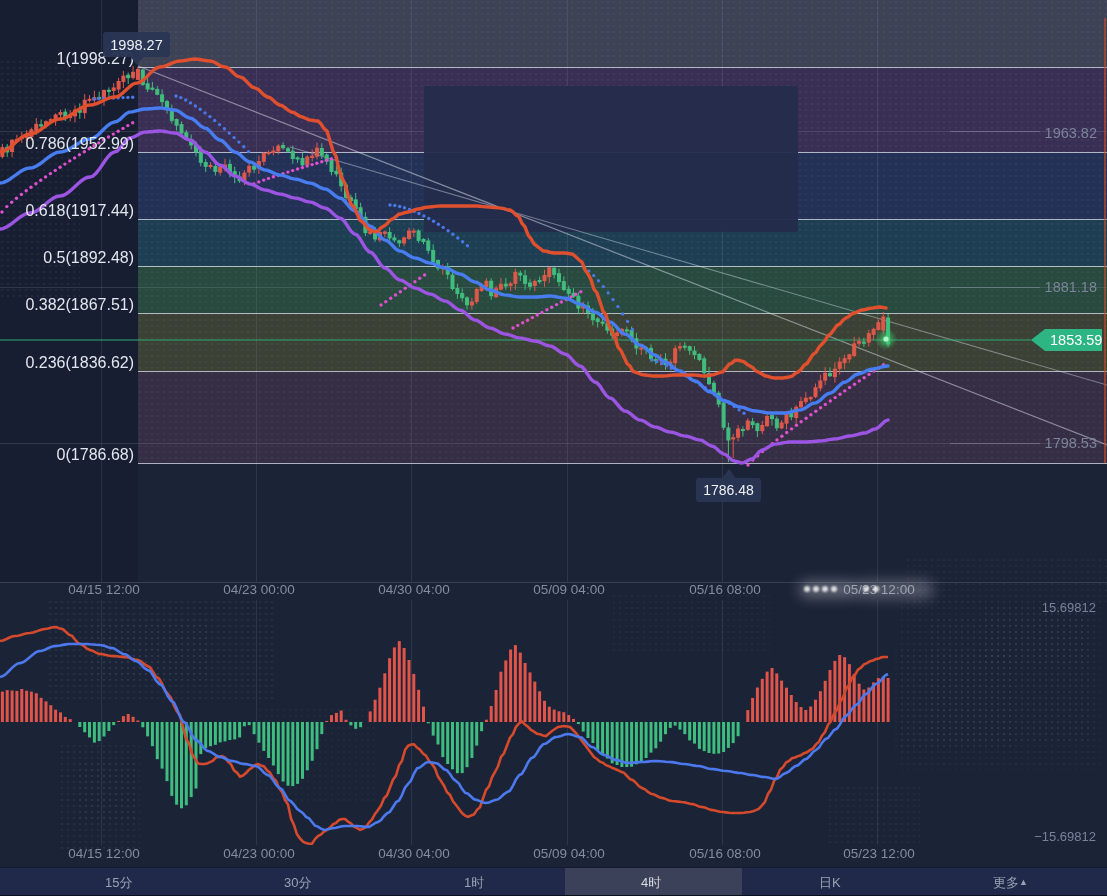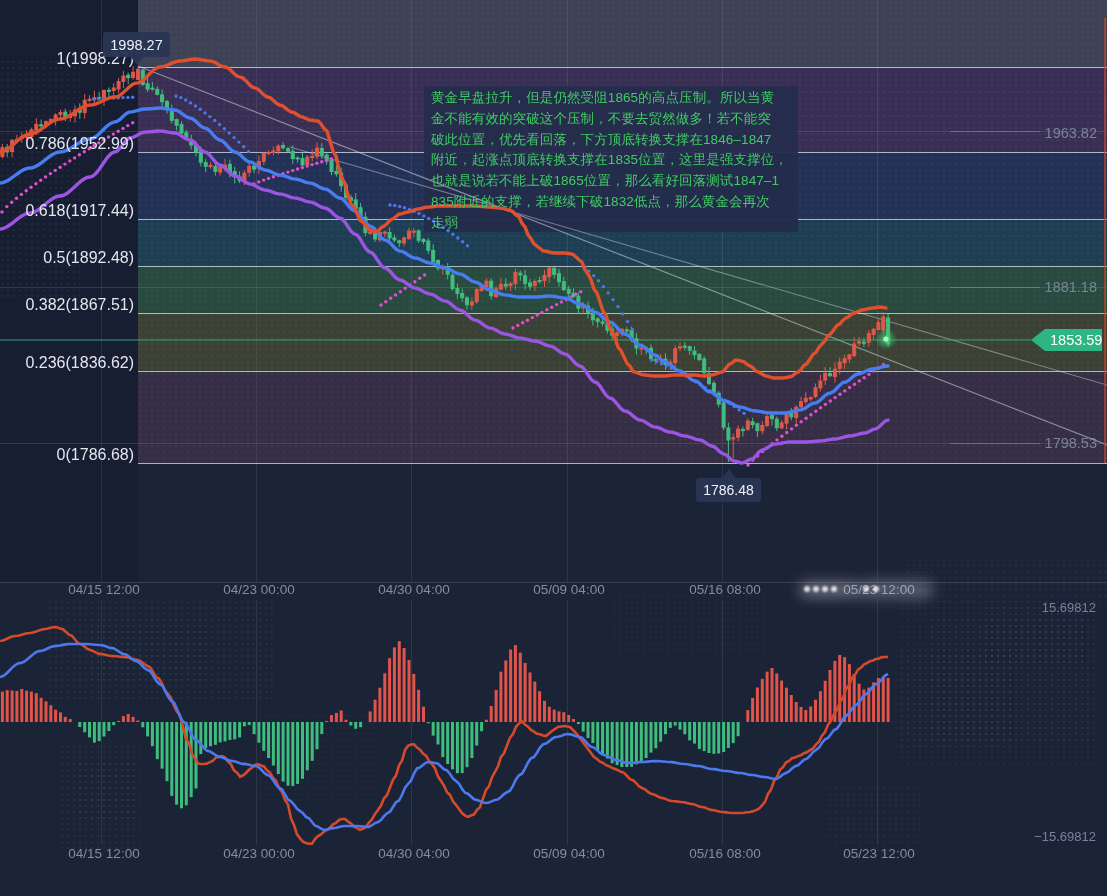--- a/index.html
+++ b/index.html
@@ -847,23 +847,31 @@
         <rect x="722.1" y="722.0" width="3" height="30.0"></rect>
         <rect x="726.9" y="722.0" width="3" height="25.9"></rect>
         <rect x="731.7" y="722.0" width="3" height="21.1"></rect>
         <rect x="736.6" y="722.0" width="3" height="14.2"></rect>
       </g>
       <path d="M0.0 641.0 L3.0 640.5 L6.0 639.2 L9.0 637.8 L12.0 636.5 L15.0 636.0 L18.0 635.7 L21.0 634.9 L24.0 634.1 L27.0 633.3 L30.0 633.0 L33.0 632.6 L36.0 631.6 L39.0 630.4 L42.0 629.4 L45.0 629.0 L48.0 628.6 L51.0 627.7 L54.0 627.1 L57.0 627.4 L60.0 628.6 L63.0 629.3 L66.0 632.0 L69.0 634.7 L72.0 635.9 L75.0 639.5 L78.0 643.1 L81.0 644.2 L84.0 646.1 L87.0 648.7 L90.0 650.0 L93.0 650.9 L96.0 652.6 L99.0 653.9 L102.0 654.1 L105.0 654.8 L108.0 655.5 L111.0 656.0 L114.0 656.1 L117.0 656.3 L120.0 656.7 L123.0 656.9 L126.0 657.1 L129.0 657.7 L132.0 658.7 L135.0 659.6 L138.0 660.0 L141.0 661.3 L144.0 663.9 L147.0 665.8 L150.0 667.2 L153.0 672.0 L156.0 676.8 L159.0 678.4 L162.0 683.6 L165.0 690.5 L168.0 694.0 L171.0 697.9 L174.0 705.7 L177.0 711.5 L180.0 715.1 L183.0 727.0 L186.0 738.9 L189.0 743.2 L192.0 753.9 L195.0 758.6 L198.0 763.4 L201.0 764.0 L204.0 764.0 L207.0 763.5 L210.0 762.1 L213.0 760.7 L216.0 757.4 L219.0 756.7 L222.0 756.1 L225.0 757.6 L228.0 761.6 L231.0 764.3 L234.0 770.3 L237.0 772.6 L240.0 776.6 L243.0 775.6 L246.0 773.0 L249.0 769.8 L252.0 767.7 L255.0 765.0 L258.0 764.1 L261.0 765.5 L264.0 766.4 L267.0 770.4 L270.0 772.6 L273.0 777.9 L276.0 780.8 L279.0 788.1 L282.0 791.9 L285.0 799.9 L288.0 804.6 L291.0 818.6 L294.0 825.0 L297.0 834.4 L300.0 838.4 L303.0 841.7 L306.0 843.1 L309.0 843.7 L312.0 843.6 L315.0 839.1 L318.0 836.0 L321.0 834.4 L324.0 831.6 L327.0 830.0 L330.0 827.6 L333.0 824.3 L336.0 823.0 L339.0 820.0 L342.0 819.0 L345.0 819.0 L348.0 821.6 L351.0 823.4 L354.0 826.7 L357.0 828.2 L360.0 829.8 L363.0 828.9 L366.0 827.0 L369.0 822.5 L372.0 819.4 L375.0 813.9 L378.0 810.0 L381.0 805.6 L384.0 798.2 L387.0 795.3 L390.0 787.5 L393.0 779.7 L396.0 775.6 L399.0 765.4 L402.0 760.8 L405.0 750.1 L408.0 745.9 L411.0 744.5 L414.0 744.4 L417.0 747.6 L420.0 749.6 L423.0 753.6 L426.0 755.6 L429.0 760.8 L432.0 764.0 L435.0 768.4 L438.0 776.6 L441.0 781.0 L444.0 785.7 L447.0 792.3 L450.0 794.9 L453.0 801.2 L456.0 805.0 L459.0 809.0 L462.0 813.0 L465.0 815.6 L468.0 816.9 L471.0 815.5 L474.0 814.5 L477.0 809.8 L480.0 807.2 L483.0 798.5 L486.0 789.8 L489.0 786.3 L492.0 777.4 L495.0 772.0 L498.0 766.3 L501.0 756.8 L504.0 753.3 L507.0 745.5 L510.0 737.7 L513.0 734.1 L516.0 726.8 L519.0 723.5 L522.0 721.4 L525.0 724.6 L528.0 726.8 L531.0 730.0 L534.0 731.6 L537.0 733.8 L540.0 734.3 L543.0 735.4 L546.0 736.0 L549.0 733.5 L552.0 731.0 L555.0 729.0 L558.0 727.0 L561.0 726.5 L564.0 726.0 L567.0 726.5 L570.0 727.0 L573.0 730.0 L576.0 733.0 L579.0 737.0 L582.0 741.0 L585.0 745.0 L588.0 749.0 L591.0 753.0 L594.0 757.0 L597.0 759.0 L600.0 761.7 L603.0 762.8 L606.0 765.2 L609.0 766.2 L612.0 767.8 L615.0 769.0 L618.0 770.2 L621.0 771.8 L624.0 772.8 L627.0 776.0 L630.0 779.2 L633.0 780.2 L636.0 782.8 L639.0 786.3 L642.0 788.0 L645.0 789.3 L648.0 791.9 L651.0 793.8 L654.0 794.4 L657.0 796.0 L660.0 797.6 L663.0 798.1 L666.0 799.1 L669.0 800.4 L672.0 801.0 L675.0 801.2 L678.0 801.6 L681.0 802.0 L684.0 802.2 L687.0 803.0 L690.0 803.8 L693.0 804.1 L696.0 805.1 L699.0 806.4 L702.0 807.0 L705.0 807.6 L708.0 808.9 L711.0 809.9 L714.0 810.2 L717.0 811.0 L720.0 811.8 L723.0 812.0 L726.0 812.4 L729.0 812.8 L732.0 813.0 L735.0 813.0 L738.0 813.0 L741.0 813.0 L744.0 812.8 L747.0 812.3 L750.0 812.0 L753.0 811.2 L756.0 810.1 L759.0 808.7 L762.0 805.4 L765.0 801.9 L768.0 793.9 L771.0 789.6 L774.0 781.0 L777.0 777.1 L780.0 769.8 L783.0 767.2 L786.0 762.5 L789.0 761.0 L792.0 758.3 L795.0 757.5 L798.0 756.1 L801.0 755.2 L804.0 753.2 L807.0 752.2 L810.0 750.2 L813.0 748.4 L816.0 744.4 L819.0 741.7 L822.0 735.7 L825.0 732.1 L828.0 724.8 L831.0 721.1 L834.0 713.8 L837.0 709.9 L840.0 701.9 L843.0 697.6 L846.0 689.0 L849.0 685.1 L852.0 677.8 L855.0 674.9 L858.0 669.6 L861.0 667.7 L864.0 664.4 L867.0 663.2 L870.0 661.2 L873.0 660.5 L876.0 659.1 L879.0 658.5 L882.0 657.1 L885.0 657.0 L888.0 657.0" fill="none" stroke="#d54a2c" stroke-width="2.6"></path>
       <path d="M0.0 677.0 L3.0 676.1 L6.0 674.0 L9.0 671.0 L12.0 667.9 L15.0 665.2 L18.0 663.4 L21.0 662.9 L24.0 661.8 L27.0 659.6 L30.0 657.0 L33.0 654.4 L36.0 652.2 L39.0 651.1 L42.0 650.8 L45.0 649.7 L48.0 648.3 L51.0 646.9 L54.0 646.1 L57.0 645.9 L60.0 645.5 L63.0 644.9 L66.0 644.4 L69.0 644.0 L72.0 644.0 L75.0 644.0 L78.0 644.0 L81.0 644.0 L84.0 644.0 L87.0 644.0 L90.0 644.3 L93.0 644.5 L96.0 644.8 L99.0 645.0 L102.0 645.2 L105.0 646.1 L108.0 647.2 L111.0 647.9 L114.0 648.4 L117.0 650.3 L120.0 652.4 L123.0 653.9 L126.0 654.5 L129.0 656.6 L132.0 659.2 L135.0 660.9 L138.0 661.7 L141.0 664.4 L144.0 667.7 L147.0 669.8 L150.0 671.0 L153.0 675.3 L156.0 680.4 L159.0 683.7 L162.0 685.3 L165.0 690.4 L168.0 696.6 L171.0 700.7 L174.0 702.6 L177.0 708.9 L180.0 716.6 L183.0 721.6 L186.0 723.3 L189.0 728.8 L192.0 735.3 L195.0 739.6 L198.0 740.8 L201.0 744.1 L204.0 748.1 L207.0 750.8 L210.0 751.4 L213.0 753.3 L216.0 755.4 L219.0 756.9 L222.0 757.3 L225.0 758.5 L228.0 760.0 L231.0 760.9 L234.0 761.2 L237.0 762.1 L240.0 763.2 L243.0 763.9 L246.0 764.1 L249.0 764.8 L252.0 765.5 L255.0 766.0 L258.0 766.7 L261.0 769.4 L264.0 772.7 L267.0 774.8 L270.0 776.0 L273.0 779.9 L276.0 784.6 L279.0 787.7 L282.0 789.4 L285.0 794.5 L288.0 799.6 L291.0 801.3 L294.0 804.5 L297.0 808.8 L300.0 811.0 L303.0 813.2 L306.0 816.9 L309.0 818.3 L312.0 822.0 L315.0 825.7 L318.0 826.6 L321.0 828.7 L324.0 830.0 L327.0 829.6 L330.0 828.7 L333.0 828.1 L336.0 827.8 L339.0 827.0 L342.0 826.2 L345.0 826.0 L348.0 826.0 L351.0 826.0 L354.0 826.0 L357.0 826.0 L360.0 826.3 L363.0 826.6 L366.0 826.9 L369.0 826.9 L372.0 825.2 L375.0 823.1 L378.0 822.0 L381.0 820.1 L384.0 816.2 L387.0 813.3 L390.0 811.8 L393.0 807.0 L396.0 802.2 L399.0 800.5 L402.0 795.0 L405.0 787.7 L408.0 784.0 L411.0 780.5 L414.0 773.6 L417.0 768.4 L420.0 767.4 L423.0 765.0 L426.0 762.6 L429.0 762.0 L432.0 762.5 L435.0 763.0 L438.0 763.7 L441.0 766.5 L444.0 769.3 L447.0 770.3 L450.0 773.9 L453.0 778.6 L456.0 781.0 L459.0 783.6 L462.0 788.8 L465.0 792.7 L468.0 793.7 L471.0 796.5 L474.0 799.3 L477.0 800.1 L480.0 801.1 L483.0 802.4 L486.0 803.0 L489.0 802.4 L492.0 801.1 L495.0 800.1 L498.0 799.4 L501.0 797.0 L504.0 794.1 L507.0 792.2 L510.0 790.7 L513.0 785.6 L516.0 779.4 L519.0 775.3 L522.0 773.7 L525.0 768.6 L528.0 762.4 L531.0 758.3 L534.0 757.0 L537.0 752.7 L540.0 747.6 L543.0 744.3 L546.0 743.5 L549.0 741.4 L552.0 738.8 L555.0 737.1 L558.0 736.8 L561.0 735.9 L564.0 734.8 L567.0 734.1 L570.0 734.2 L573.0 735.1 L576.0 736.2 L579.0 736.9 L582.0 737.7 L585.0 740.8 L588.0 744.4 L591.0 746.8 L594.0 747.6 L597.0 750.0 L600.0 752.9 L603.0 754.8 L606.0 755.4 L609.0 756.9 L612.0 758.7 L615.0 759.9 L618.0 760.2 L621.0 761.1 L624.0 762.2 L627.0 762.9 L630.0 762.9 L633.0 762.7 L636.0 762.4 L639.0 762.1 L642.0 762.0 L645.0 761.9 L648.0 761.6 L651.0 761.3 L654.0 761.1 L657.0 761.0 L660.0 761.2 L663.0 761.5 L666.0 761.8 L669.0 762.0 L672.0 762.1 L675.0 762.6 L678.0 763.2 L681.0 763.8 L684.0 764.0 L687.0 764.2 L690.0 764.8 L693.0 765.4 L696.0 765.9 L699.0 766.0 L702.0 766.6 L705.0 767.5 L708.0 768.4 L711.0 769.0 L714.0 769.1 L717.0 769.6 L720.0 770.2 L723.0 770.8 L726.0 771.0 L729.0 771.2 L732.0 771.8 L735.0 772.4 L738.0 772.9 L741.0 773.0 L744.0 773.5 L747.0 774.2 L750.0 774.9 L753.0 775.0 L756.0 775.5 L759.0 776.2 L762.0 776.9 L765.0 777.0 L768.0 777.5 L771.0 778.2 L774.0 778.9 L777.0 778.8 L780.0 776.9 L783.0 774.3 L786.0 773.0 L789.0 771.5 L792.0 768.5 L795.0 766.2 L798.0 765.3 L801.0 762.5 L804.0 759.7 L807.0 758.7 L810.0 755.8 L813.0 751.9 L816.0 750.0 L819.0 747.6 L822.0 742.9 L825.0 739.3 L828.0 738.0 L831.0 734.0 L834.0 730.0 L837.0 728.6 L840.0 724.4 L843.0 718.8 L846.0 716.0 L849.0 713.6 L852.0 708.9 L855.0 705.3 L858.0 703.9 L861.0 699.5 L864.0 695.1 L867.0 693.7 L870.0 690.5 L873.0 686.2 L876.0 684.0 L879.0 682.4 L882.0 679.0 L885.0 675.6 L888.0 674.0" fill="none" stroke="#4d79ee" stroke-width="2.6"></path>
       <text x="1096" y="612" text-anchor="end" font-size="13" fill="#79829b">15.69812</text>
       <text x="1096" y="841" text-anchor="end" font-size="13" fill="#79829b">−15.69812</text>
     </svg>
-<div id="tb">黄金早盘拉升，但是仍然受阻1865的高点压制。所以当黄<br>金不能有效的突破这个压制，不要去贸然做多！若不能突<br>破此位置，优先看回落，下方顶底转换支撑在1846–1847<br>附近，起涨点顶底转换支撑在1835位置，这里是强支撑位，<br>也就是说若不能上破1865位置，那么看好回落测试1847–1<br>835附近的支撑，若继续下破1832低点，那么黄金会再次<br>走弱</div>
 <div id="wm">
       <div class="blob" style="left:2px;top:4px;width:58px;height:15px"></div>
       <div class="blob" style="left:58px;top:3px;width:78px;height:17px;opacity:0.8"></div>
       <div class="bdot" style="left:7px"></div>
       <div class="bdot" style="left:16px"></div>
       <div class="bdot" style="left:25px"></div>
       <div class="bdot" style="left:34px"></div>
       <div class="bdot" style="left:66px"></div>
       <div class="bdot" style="left:76px"></div>
     </div>
+<div id="bar">
+      <div class="chip"></div>
+<span style="left:105px">15分</span>
+      <span style="left:284px">30分</span>
+      <span style="left:464px">1时</span>
+      <span style="left:641px;color:#d6dae2">4时</span>
+      <span style="left:819px">日K</span>
+      <span style="left:993px">更多<span style="font-size:9px;position:relative;top:-2px">▲</span></span>
+</div>
 </div>
 </body></html>

